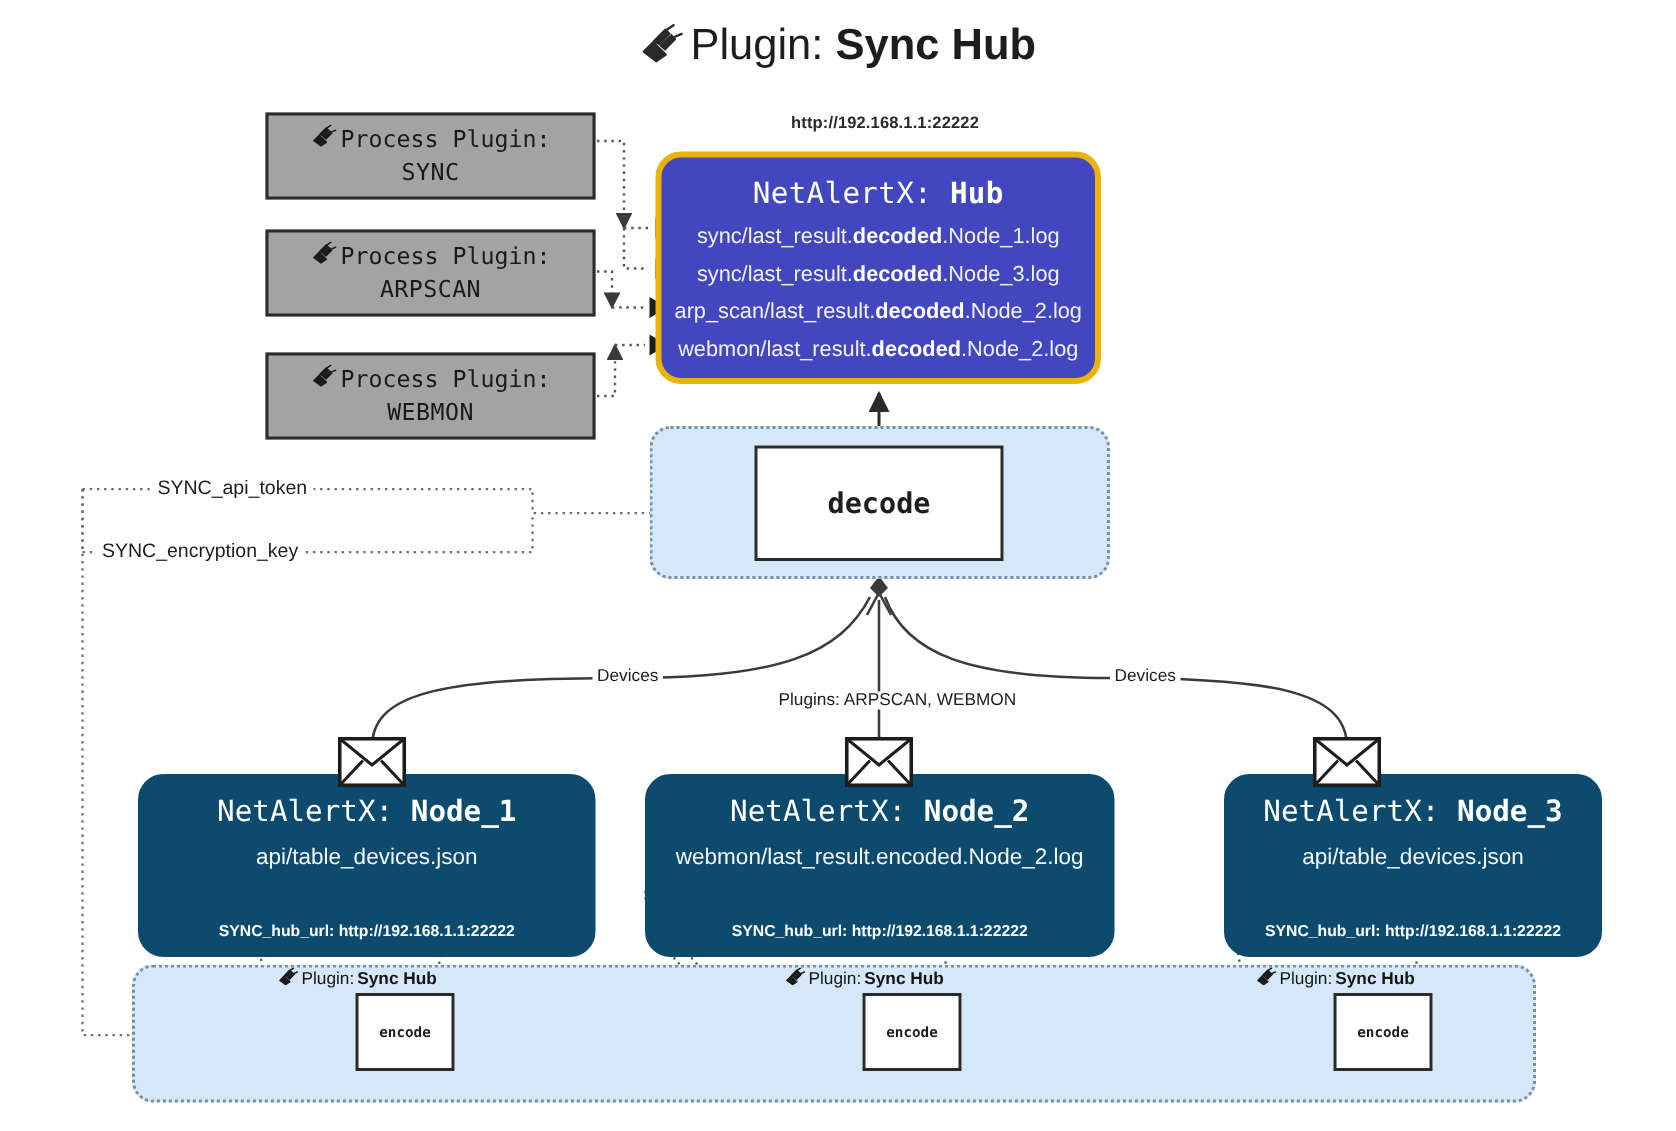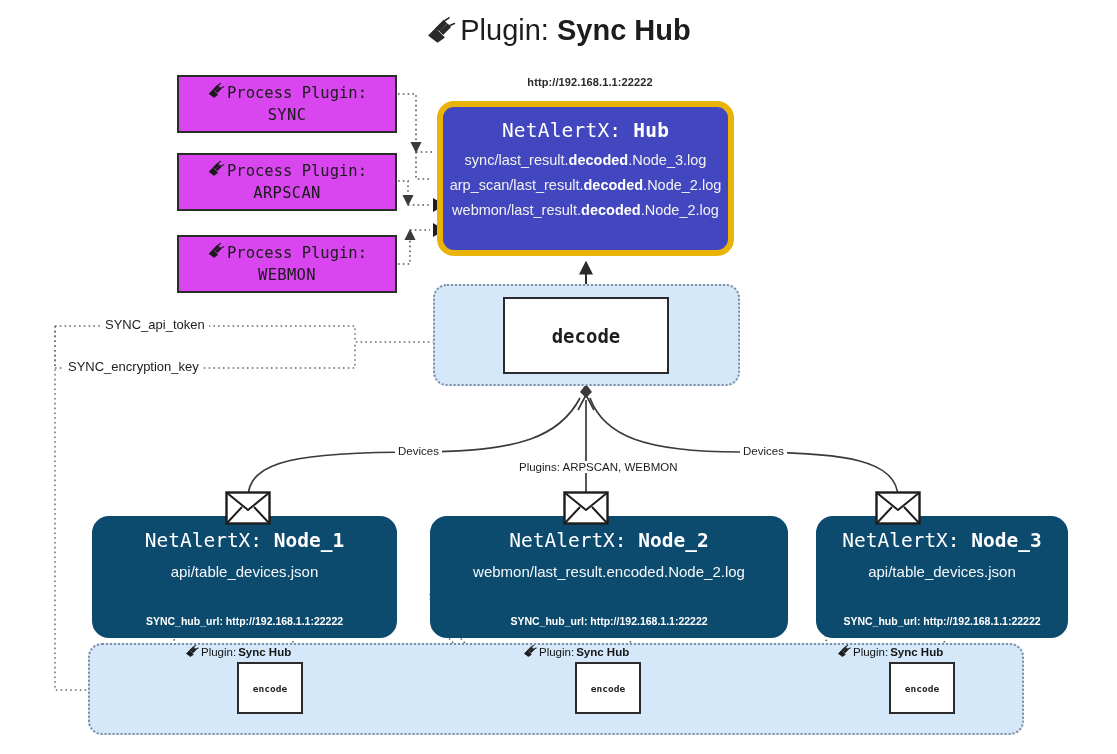--- a/index.html
+++ b/index.html
@@ -31,21 +31,21 @@
     z-index: 5;
   }
   #title .plug { display:inline-block; vertical-align:-3px; margin-right:4px; }
   #title .t-light { font-weight: 400; }
   #title .t-bold  { font-weight: 700; }
 
   
   .proc-box {
     position: absolute;
     width: 220px; height: 58px;
-    background: #d946ef;
+    background: #a3a3a3;
     border: 2px solid #2b2b2b;
     z-index: 4;
     display: flex; flex-direction: column;
     align-items: center; justify-content: center;
     font-family: "DejaVu Sans Mono", monospace;
     font-size: 15.5px; color: #1a1a1a;
     line-height: 1.45;
   }
   .proc-box .l1 { display: flex; align-items: center; gap: 2px; }
   .proc-box .l2 { letter-spacing: .3px; }
@@ -53,21 +53,21 @@
   
   #hub-url {
     position: absolute; left: 430px; top: 76px; width: 320px;
     text-align: center; font-size: 11px; font-weight: 700;
     color: #2a2a2a; letter-spacing: .1px; z-index: 4;
   }
   #hub {
     position: absolute; left: 437px; top: 101px;
     width: 297px; height: 155px;
     background: #4246bf;
-    border: 6px solid #eab308;
+    border: 4px solid #eab308;
     border-radius: 17px;
     z-index: 3;
     padding-top: 8px;
     color: #ffffff;
   }
   #hub .hub-title {
     text-align: center;
     font-family: "DejaVu Sans Mono", monospace;
     font-size: 19.5px;
     margin: 4px 0 6px 0;
@@ -288,20 +288,21 @@
       <span>Process Plugin:</span>
     </div>
     <div class="l2">WEBMON</div>
   </div>
 
   <div id="hub-url">http://192.168.1.1:22222</div>
 
   <div id="hub">
     <div class="hub-title"><span>NetAlertX: </span><b>Hub</b></div>
 
+    <div class="logline"><span>sync/last_result.</span><b>decoded</b><span>.Node_1.log</span></div>
     <div class="logline"><span>sync/last_result.</span><b>decoded</b><span>.Node_3.log</span></div>
     <div class="logline"><span>arp_scan/last_result.</span><b>decoded</b><span>.Node_2.log</span></div>
     <div class="logline"><span>webmon/last_result.</span><b>decoded</b><span>.Node_2.log</span></div>
   </div>
 
   <div class="blue-pane" id="decode-pane"></div>
   <div class="white-box" id="decode-box">decode</div>
 
   <div class="key-label" style="left:101px; top:317px;">SYNC_api_token</div>
   <div class="key-label" style="left:64px; top:359px;">SYNC_encryption_key</div>
@@ -331,21 +332,21 @@
       <path d="M1.5 32.5 L17 16 M44.5 32.5 L29 16" fill="none" stroke="#1d1d1d" stroke-width="2"></path>
     </svg>
   </div>
 
   <div class="node-card" style="left:92px; top:516px; width:305px; height:122px;">
     <div class="n-title"><span>NetAlertX: </span><b>Node_1</b></div>
     <div class="n-line">api/table_devices.json</div>
     <div class="n-foot">SYNC_hub_url: http://192.168.1.1:22222</div>
   </div>
 
-  <div class="node-card" style="left:430px; top:516px; width:358px; height:122px;">
+  <div class="node-card" style="left:430px; top:516px; width:313px; height:122px;">
     <div class="n-title"><span>NetAlertX: </span><b>Node_2</b></div>
     <div class="n-line">webmon/last_result.encoded.Node_2.log</div>
     <div class="n-foot">SYNC_hub_url: http://192.168.1.1:22222</div>
   </div>
 
   <div class="node-card" style="left:816px; top:516px; width:252px; height:122px;">
     <div class="n-title"><span>NetAlertX: </span><b>Node_3</b></div>
     <div class="n-line">api/table_devices.json</div>
     <div class="n-foot">SYNC_hub_url: http://192.168.1.1:22222</div>
   </div>

